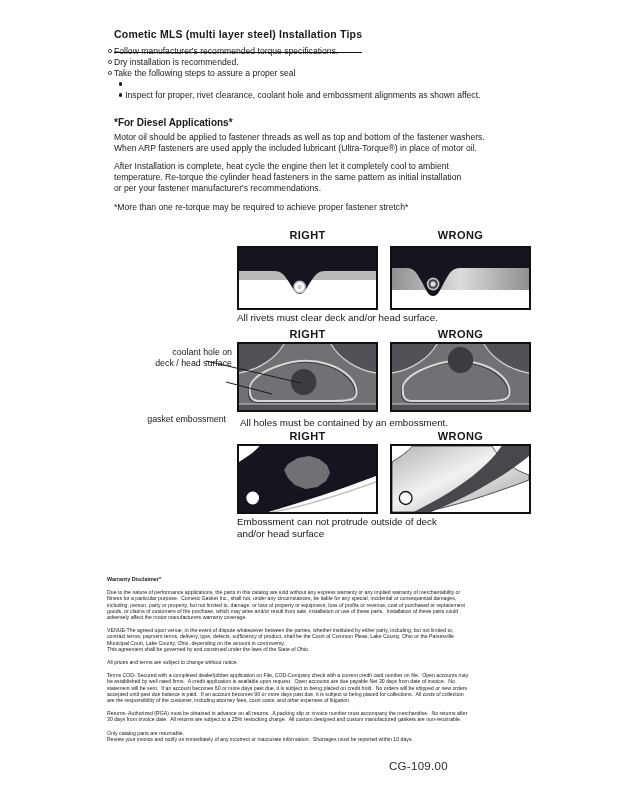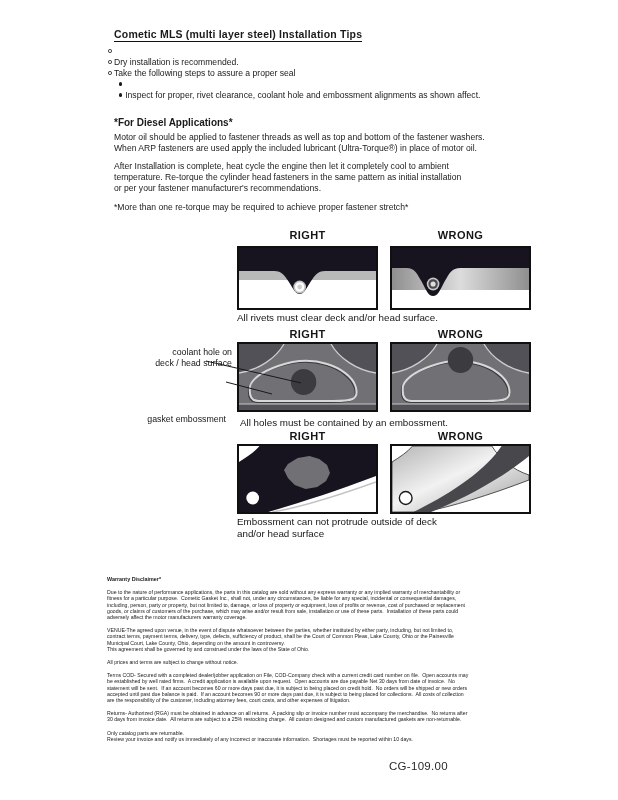--- a/index.html
+++ b/index.html
@@ -6,21 +6,21 @@
   html,body { width:618px; height:800px; }
   body {
     position:relative; background:#ffffff; color:#1a1a1a;
     font-family:"Liberation Sans","DejaVu Sans",sans-serif;
     overflow:hidden;
   }
   .abs { position:absolute; }
   .pre { white-space:pre; }
   .title {
     font-size:10.5px; font-weight:bold; letter-spacing:.2px;
-    border-bottom:1.2px solid #111; padding-bottom:1px; display:inline-block;
+    border-bottom:1.2px solid #111; padding-bottom:12px; display:inline-block;
   }
   .body-txt { font-size:8.6px; line-height:11px; }
   .bullet-row { font-size:8.6px; line-height:11px; }
   .cmark { display:inline-block; width:3.5px; height:3.5px; border:1px solid #2b2b2b; border-radius:50%; margin-right:2.5px; vertical-align:1.5px; }
   .dmark { display:inline-block; width:3.2px; height:3.2px; background:#1a1a1a; border-radius:50%; margin-right:3px; vertical-align:1.5px; }
   .subhead { font-size:10px; font-weight:bold; }
   .rw-label { width:141px; text-align:center; font-size:11px; font-weight:bold; letter-spacing:.4px; color:#161616; }
   .panel { width:141px; border:2px solid #101010; background:#fff; }
   .panel svg { display:block; width:100%; height:100%; }
   .caption { font-size:9.8px; line-height:11.5px; color:#161616; }
@@ -31,21 +31,21 @@
   .code { font-size:11.5px; letter-spacing:.3px; color:#2a2a2a; }
   .ptr { pointer-events:none; z-index:5; }
 </style>
 </head>
 <body>
 
 <div class="abs" style="left:114px; top:24px;">
   <span class="title">Cometic MLS (multi layer steel) Installation Tips</span>
 </div>
 
-<div class="abs bullet-row" style="left:108px; top:46px;"><span class="cmark"></span></div>
+<div class="abs bullet-row" style="left:108px; top:46px;"><span class="cmark"></span><span>Follow manufacturer's recommended torque specifications.</span></div>
 <div class="abs bullet-row" style="left:108px; top:57px;"><span class="cmark"></span><span>Dry installation is recommended.</span></div>
 <div class="abs bullet-row" style="left:108px; top:68px;"><span class="cmark"></span><span>Take the following steps to assure a proper seal</span></div>
 <div class="abs bullet-row" style="left:119px; top:79px;"><span class="dmark"></span></div>
 <div class="abs bullet-row" style="left:119px; top:90px;"><span class="dmark"></span><span>Inspect for proper, rivet clearance, coolant hole and embossment alignments as shown affect.</span></div>
 
 <div class="abs subhead" style="left:114px; top:117px;">*For Diesel Applications*</div>
 <div class="abs body-txt pre" style="left:114px; top:132px;">Motor oil should be applied to fastener threads as well as top and bottom of the fastener washers.
 When ARP fasteners are used apply the included lubricant (Ultra-Torque®) in place of motor oil.</div>
 <div class="abs body-txt pre" style="left:114px; top:161px;">After Installation is complete, heat cycle the engine then let it completely cool to ambient
 temperature. Re-torque the cylinder head fasteners in the same pattern as initial installation

